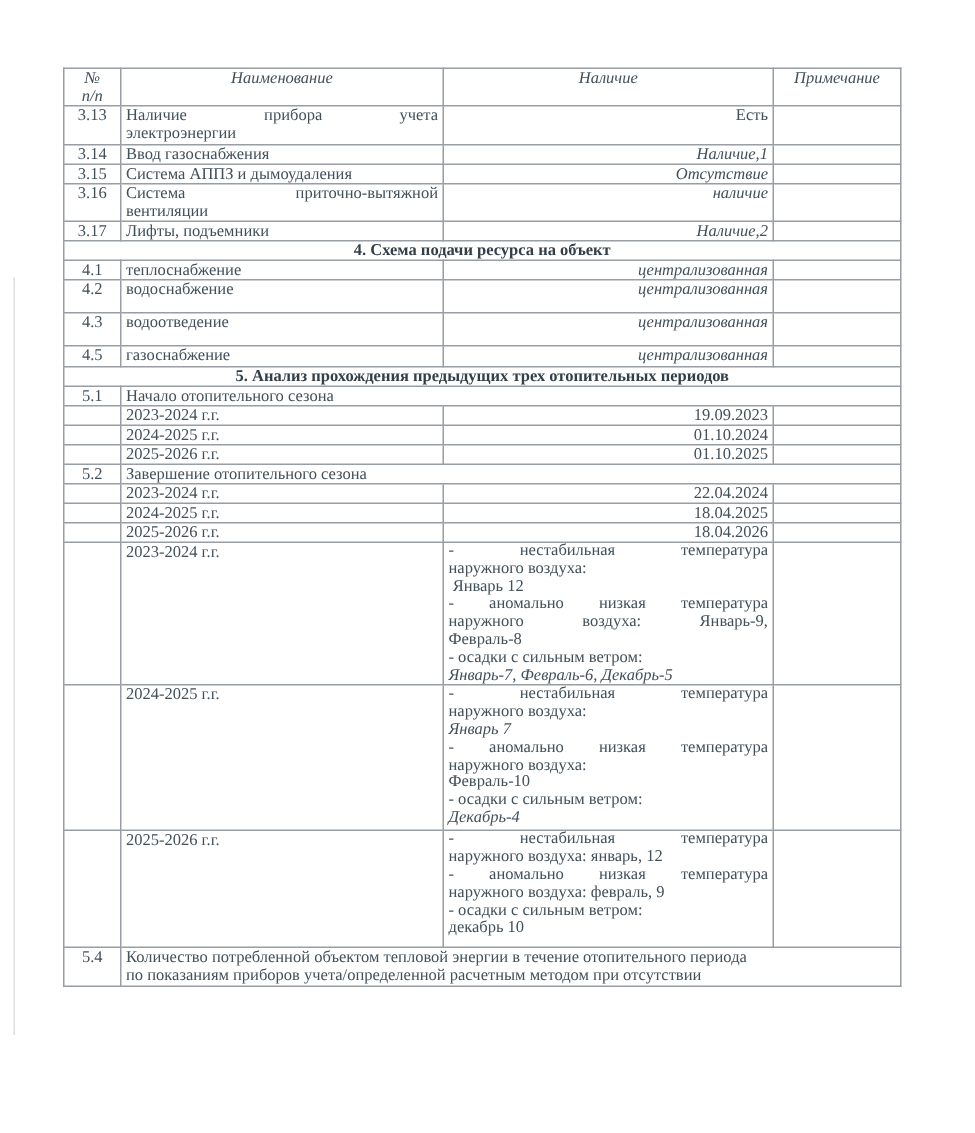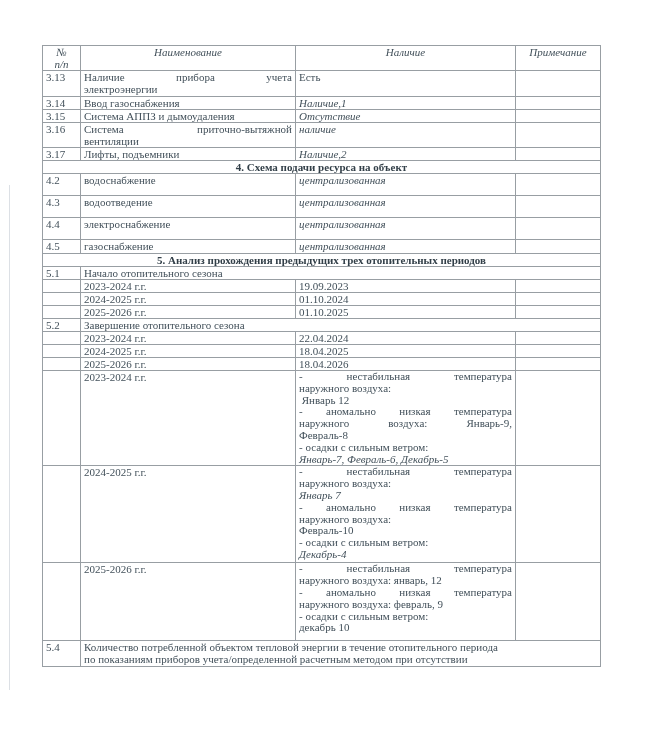--- a/index.html
+++ b/index.html
@@ -24,23 +24,23 @@
     vertical-align: top;
     padding: 0 3px;
     font-size: 11px;
     line-height: 12px;
     overflow: hidden;
   }
   table.doc thead th {
     font-style: italic; font-weight: normal; text-align: center;
     line-height: 11.5px; padding-top: 1px; height: 23px;
   }
-  .c-num  { padding-left: 4px; }
+  .c-num  { padding-left: 4px; text-align: center; }
   .c-name { text-align: left; }
-  .c-desc { text-align: left; }
+  .c-desc { text-align: right; }
   .c-note { }
   .c-sec  { font-weight: bold; text-align: center; color: #323f48; }
   .c-span { text-align: left; }
   .i { font-style: italic; }
   .ln { white-space: pre-wrap; line-height: 12px; }
   .ln.j { display: flex; justify-content: space-between; white-space: normal; }
   .weather-cell .ln { line-height: 11.8px; }
 </style>
 </head>
 <body>
@@ -105,35 +105,35 @@
         </tr>
         <tr style="height: 12px; margin-top: 22px;">
           <td class="c-num">3.17</td>
           <td class="c-name">Лифты, подъемники</td>
           <td class="c-desc i">Наличие,2</td>
           <td class="c-note"></td>
         </tr>
         <tr style="height: 13px;">
           <td class="c-sec" colspan="4">4. Схема подачи ресурса на объект</td>
         </tr>
+        <tr style="height: 12px;">
+          <td class="c-num">4.1</td>
+          <td class="c-name">теплоснабжение</td>
+          <td class="c-desc i">централизованная</td>
+          <td class="c-note"></td>
+        </tr>
         <tr style="height: 22px;">
           <td class="c-num">4.2</td>
           <td class="c-name">водоснабжение</td>
           <td class="c-desc i">централизованная</td>
           <td class="c-note"></td>
         </tr>
         <tr style="height: 22px;">
           <td class="c-num">4.3</td>
           <td class="c-name">водоотведение</td>
-          <td class="c-desc i">централизованная</td>
-          <td class="c-note"></td>
-        </tr>
-        <tr style="height: 22px;">
-          <td class="c-num">4.4</td>
-          <td class="c-name">электроснабжение</td>
           <td class="c-desc i">централизованная</td>
           <td class="c-note"></td>
         </tr>
         <tr style="height: 14px;">
           <td class="c-num">4.5</td>
           <td class="c-name">газоснабжение</td>
           <td class="c-desc i">централизованная</td>
           <td class="c-note"></td>
         </tr>
         <tr style="height: 13px; margin-left: 24px;">

